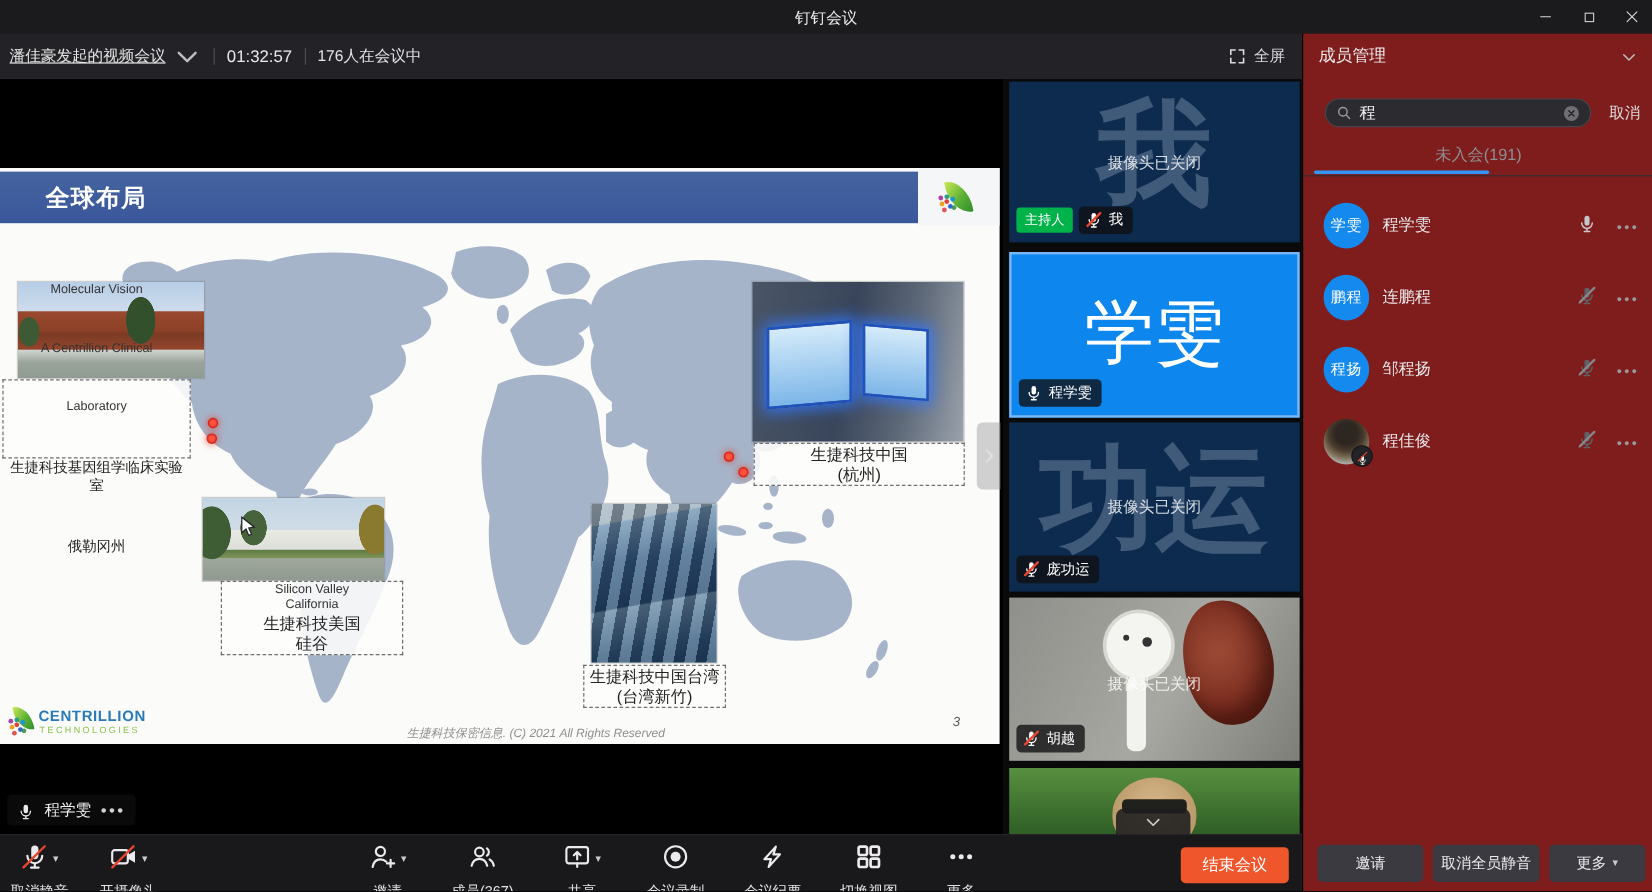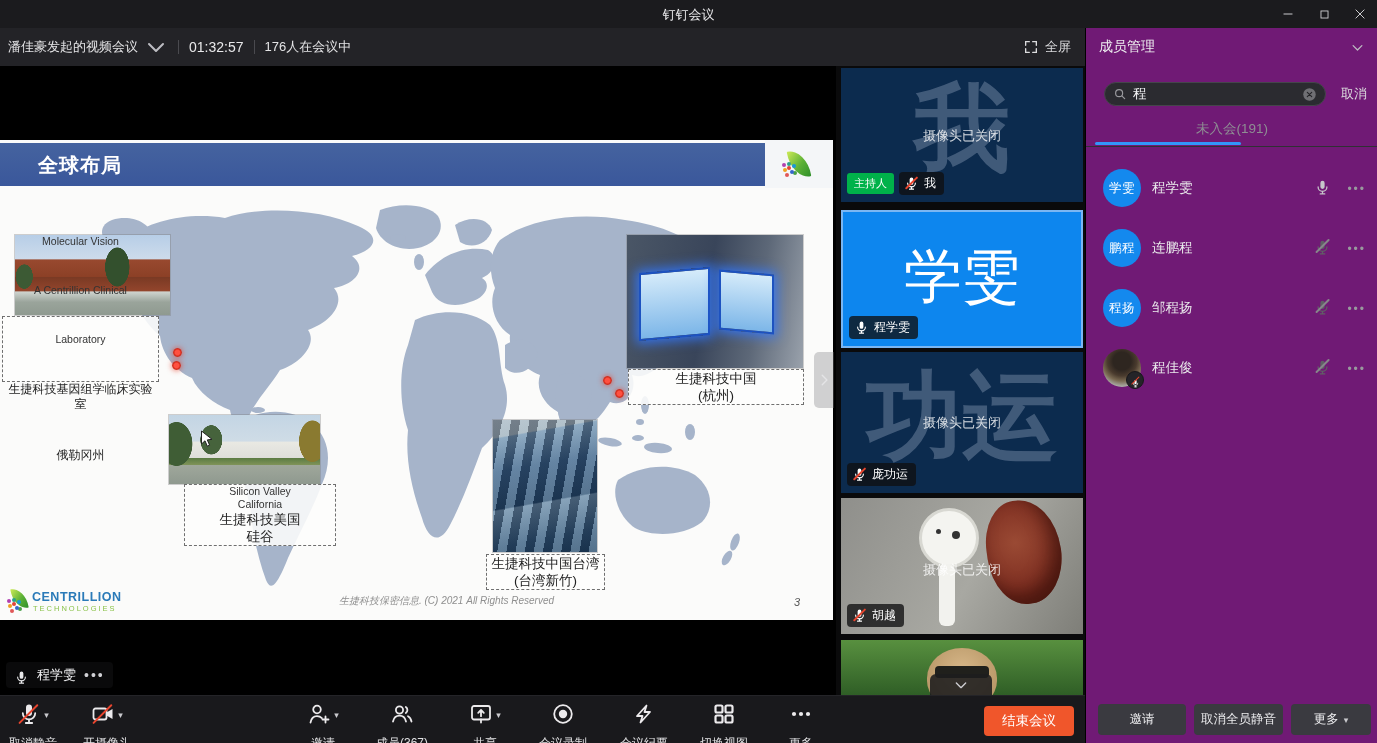--- a/index.html
+++ b/index.html
@@ -7,21 +7,21 @@
        font-family:"Liberation Sans","DejaVu Sans",sans-serif;color:#e8e8ea;-webkit-font-smoothing:antialiased;}
   .abs{position:absolute;}
   .ic{display:inline-block;vertical-align:middle;color:inherit;}
   svg.ic{width:24px;height:24px;}
   
   .titlebar{left:0;top:0;width:1377px;height:28px;background:#1b1b1e;}
   .titlebar .wtitle{left:0;right:0;top:6px;text-align:center;font-size:13px;color:#ececee;}
   .winbtn{top:2px;width:34px;height:24px;display:flex;align-items:center;justify-content:center;color:#d8d8da;cursor:default;}
   .infobar{left:0;top:28px;width:1085px;height:38px;background:#232327;display:flex;align-items:center;}
   .vsep{width:1px;height:14px;background:#4a4a4f;margin:0 10px;}
-  .meetingtitle{font-size:13px;color:#e4e4e6;margin-left:8px;}
+  .meetingtitle{font-size:13px;color:#e4e4e6;margin-left:8px;text-decoration:underline;}
   .chev-sm{width:14px;height:14px;margin-left:6px;color:#bdbdc2;}
   .fsgroup{position:absolute;right:14px;top:0;height:38px;display:flex;align-items:center;gap:6px;color:#dcdcde;font-size:13px;}
   
   .stage{left:0;top:66px;width:836px;height:629px;background:#000;}
   .slide{left:0;top:74px;width:833px;height:480px;background:#fbfbfa;}
   .band{left:0;top:3px;width:765px;height:43px;background:linear-gradient(180deg,#45639f,#3a579b);}
   .band .stitle{left:38px;top:9px;font-size:20px;font-weight:bold;color:#fff;letter-spacing:1px;}
   .logotile{left:765px;top:0px;width:68px;height:48px;background:#f4f6f8;display:flex;align-items:center;justify-content:center;}
   .leaf{width:20px;height:28px;background:linear-gradient(135deg,#cdea56,#5cb136 55%,#2f8f2a);border-radius:4% 100% 4% 100%;transform:rotate(-10deg);}
   .leafdots{position:absolute;width:4px;height:4px;border-radius:50%;background:#e04438;
@@ -51,21 +51,21 @@
   .tile-bottom{position:absolute;left:6px;bottom:7px;display:flex;align-items:center;gap:5px;}
   .pill{display:inline-flex;align-items:center;gap:5px;background:rgba(15,15,17,.78);border-radius:4px;padding:3px 8px 3px 5px;font-size:12px;color:#fff;}
   .host{background:#00b24a;color:#fff;font-size:11px;padding:3px 7px;border-radius:3px;}
   .bigname{position:absolute;left:0;right:0;top:50%;transform:translateY(-52%);text-align:center;font-size:58px;color:#fff;white-space:nowrap;}
   .micwrap{position:relative;width:15px;height:15px;}
   .micwrap svg{width:15px;height:15px;}
   .slash{position:absolute;left:-1px;top:6px;width:17px;height:1.8px;background:#e8452e;border-radius:2px;transform:rotate(-45deg);}
   .slash.gray{background:#86868a;}
   .scrollmore{left:94px;top:608px;width:62px;height:21px;background:rgba(28,28,30,.88);border-radius:6px 6px 0 0;display:flex;align-items:center;justify-content:center;color:#cfcfd3;}
   
-  .panel{left:1085px;top:28px;width:292px;height:715px;background:#701a75;border-left:1px solid #000;box-sizing:border-box;}
+  .panel{left:1085px;top:28px;width:292px;height:715px;background:#7f1d1d;border-left:1px solid #000;box-sizing:border-box;}
   .panel-h{left:0;top:0;width:100%;height:38px;}
   .panel-h .pt{left:13px;top:10px;font-size:14px;color:#ececee;}
   .searchbox{left:18px;top:54px;width:222px;height:24px;background:#2b2b30;border:1px solid #45454b;border-radius:14px;display:flex;align-items:center;padding:0 8px;gap:6px;box-sizing:border-box;}
   .searchbox .sval{font-size:13.5px;color:#f2f2f4;flex:1;}
   .cancel{left:255px;top:57px;font-size:13px;color:#dcdcde;}
   .tabs{left:0;top:88px;width:292px;height:30px;display:flex;}
   .tab{flex:1;text-align:center;font-size:13.5px;padding-top:4px;color:#8e8e93;}
   .tab.active{color:#f2f2f4;}
   .tab-underline{left:9px;top:114px;width:146px;height:3px;background:#3296fa;border-radius:2px;}
   .tabdiv{left:0;top:118px;width:292px;height:1px;background:#303034;}
@@ -310,21 +310,21 @@
         <div class="cl-cn-lg">(杭州)</div>
       </div>
 
       <div class="abs slidefooter">
         <div class="abs" style="left:6px;top:2px;width:120px;height:28px;">
           <div class="leaf" style="position:absolute;left:6px;top:0;width:15px;height:21px;"></div>
           <span class="leafdots" style="left:6px;top:14px;"></span>
           <div style="position:absolute;left:26px;top:2px;" class="brandname">CENTRILLION</div>
           <div style="position:absolute;left:27px;top:16px;" class="brandsub">TECHNOLOGIES</div>
         </div>
-        <div class="abs copy" style="left:0;right:0;top:8px;text-align:center;">生捷科技保密信息. (C) 2021 All Rights Reserved</div>
+        <div class="abs copy" style="left:0;right:0;top:18px;text-align:center;">生捷科技保密信息. (C) 2021 All Rights Reserved</div>
         <div class="abs pagenum" style="left:794px;top:10px;">3</div>
       </div>
 
       <svg class="abs cursor" style="left:200px;top:290px;" width="15" height="18" viewBox="0 0 15 18">
         <path d="M1.5 1 L1.5 14 L5 10.8 L7.3 16.2 L9.6 15.1 L7.3 9.9 L12 9.3 Z" fill="#fff" stroke="#222" stroke-width="1"></path>
       </svg>
     </div>
 
     <div class="abs stage-chev">
       <svg class="ic" style="width:14px;height:14px">

